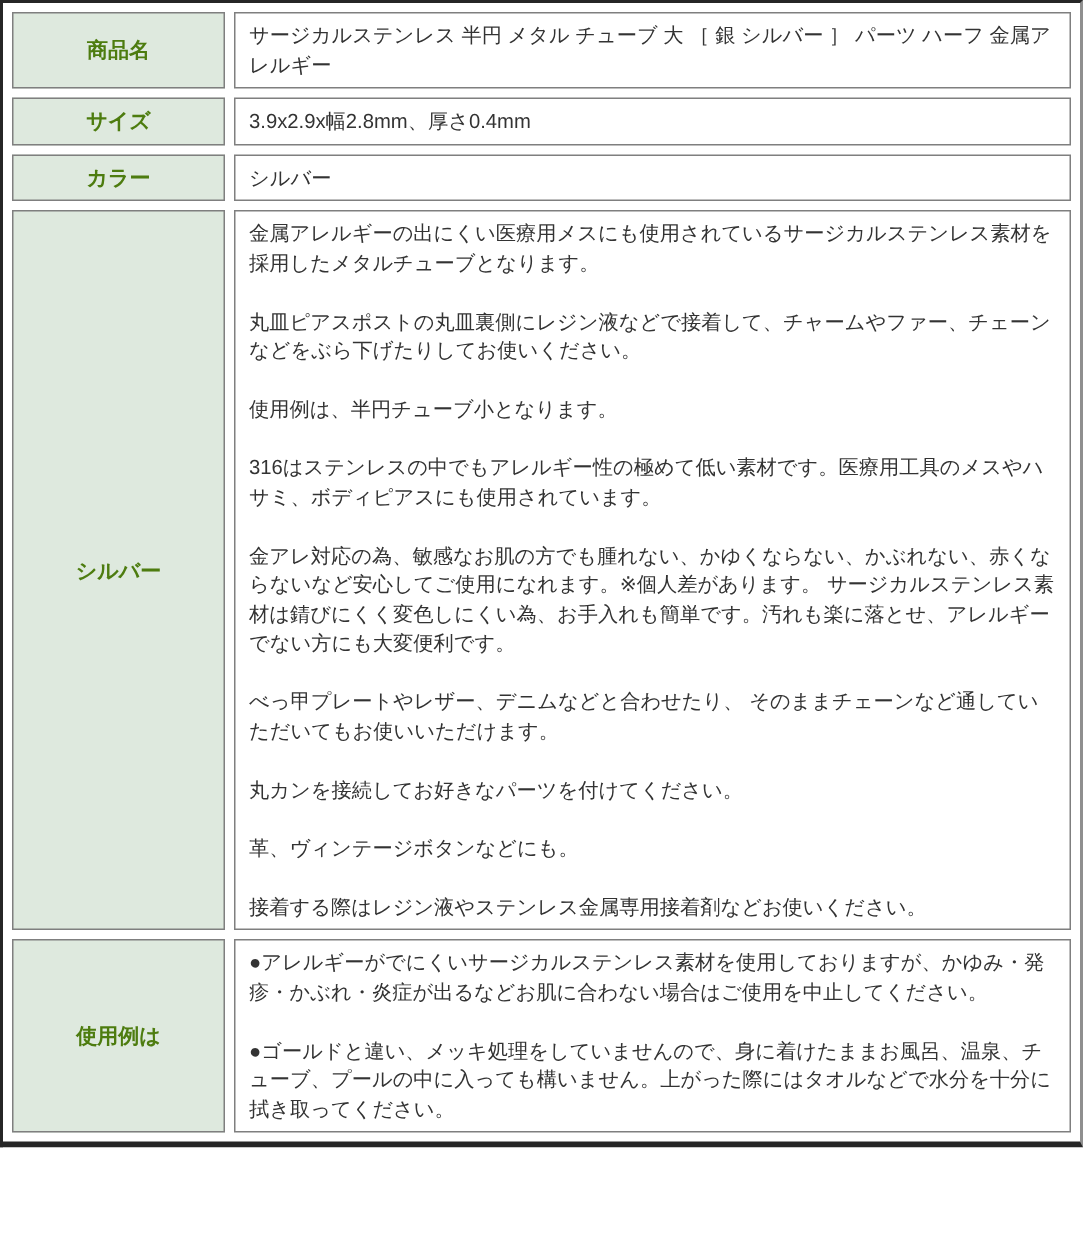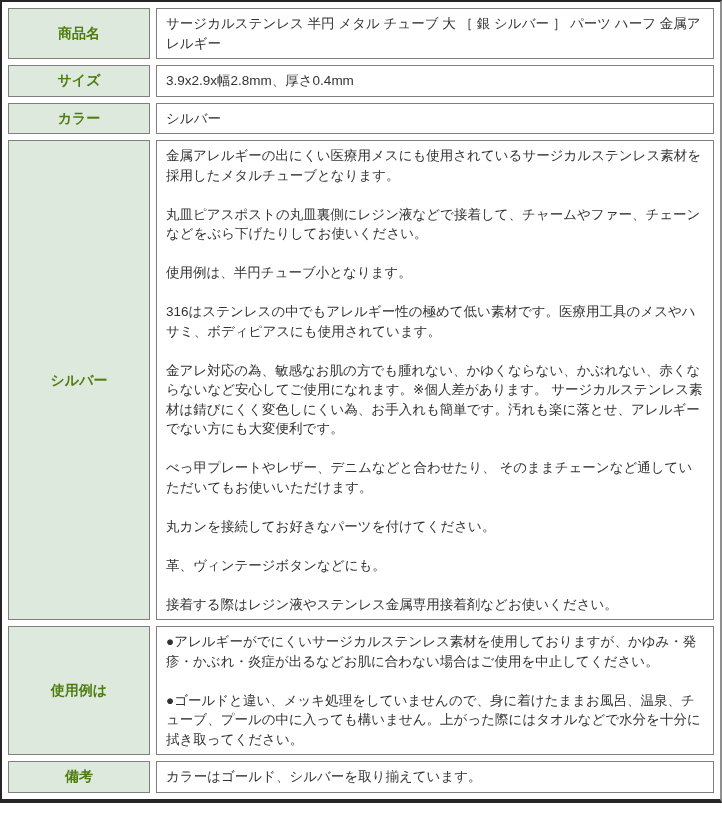--- a/index.html
+++ b/index.html
@@ -85,18 +85,14 @@
 革、ヴィンテージボタンなどにも。
 
 接着する際はレジン液やステンレス金属専用接着剤などお使いください。</td>
     </tr>
     <tr>
       <th class="label-cell">使用例は</th>
       <td class="value-cell">●アレルギーがでにくいサージカルステンレス素材を使用しておりますが、かゆみ・発疹・かぶれ・炎症が出るなどお肌に合わない場合はご使用を中止してください。
 
 ●ゴールドと違い、メッキ処理をしていませんので、身に着けたままお風呂、温泉、チューブ、プールの中に入っても構いません。上がった際にはタオルなどで水分を十分に拭き取ってください。</td>
     </tr>
-    <tr>
-      <th class="label-cell">備考</th>
-      <td class="value-cell">カラーはゴールド、シルバーを取り揃えています。</td>
-    </tr>
   </tbody>
 </table>
 
 </body></html>

